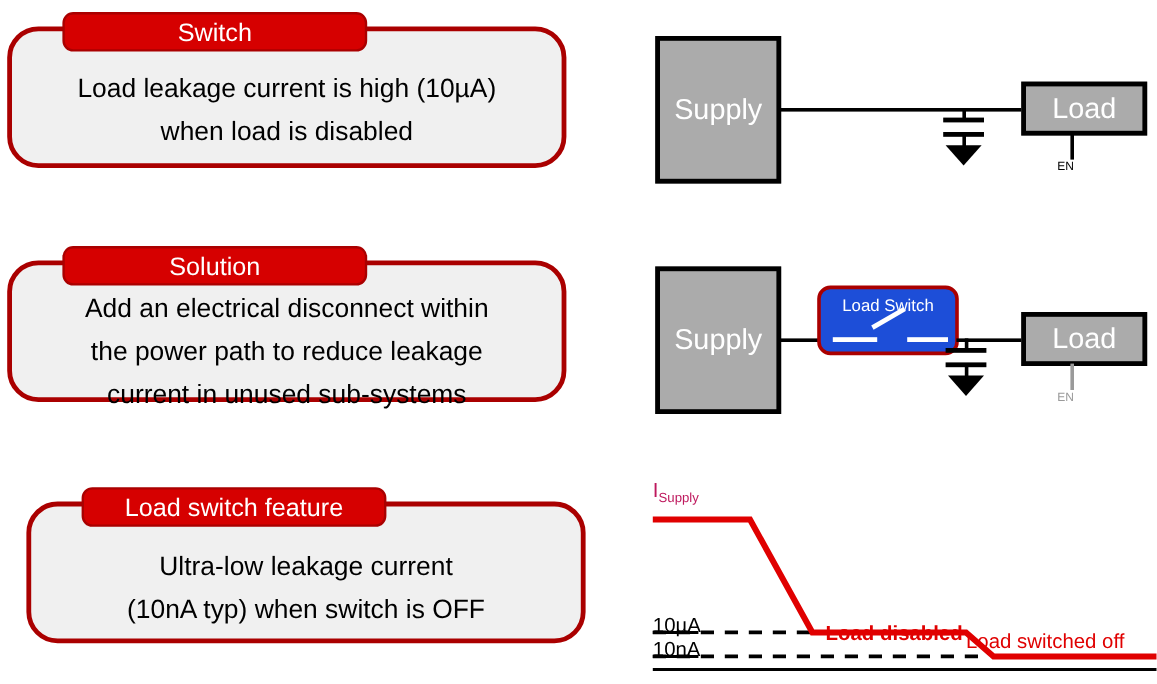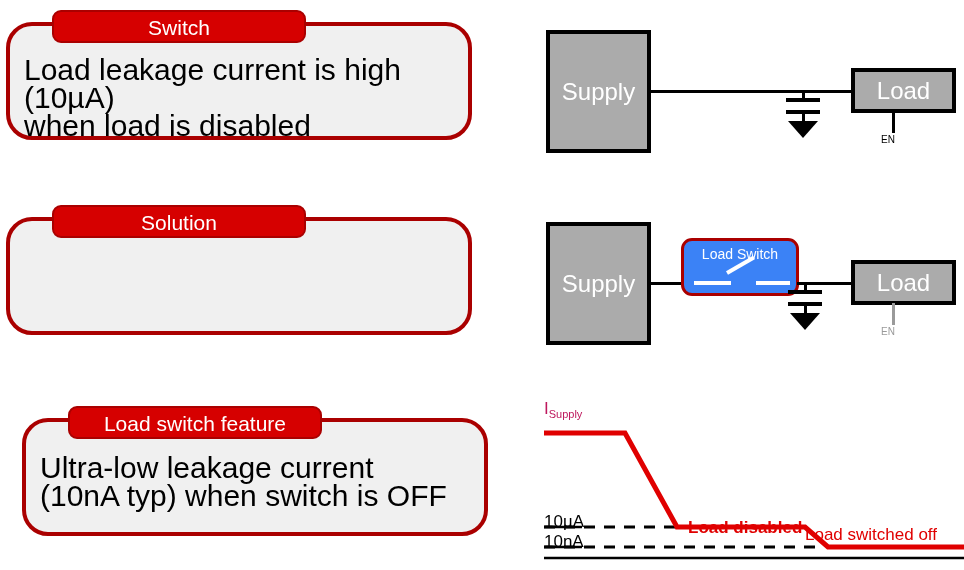--- a/index.html
+++ b/index.html
@@ -19,23 +19,24 @@
   .card {
     position: absolute;
     left: 6px;
     width: 466px;
     box-sizing: border-box;
     background: #F0F0F0;
     border: 4px solid #AA0000;
     border-radius: 26px;
   }
   .card-body {
+    text-align: center;
     color: #000000;
-    font-size: 30px;
-    line-height: 28px;
+    font-size: 22px;
+    line-height: 36px;
     padding: 0 14px;
     white-space: pre-line;
   }
   .card-header {
     position: absolute;
     top: -16px;
     background: #D60000;
     border: 2px solid #AA0000;
     border-radius: 9px;
     color: #ffffff;
@@ -98,21 +99,21 @@
     position: absolute;
     font-size: 10px;
     color: #000000;
     white-space: nowrap;
   }
   .en-label.dim { color: #9A9A9A; }
 
   
   .loadsw {
     position: absolute;
-    background: #3b82f6;
+    background: #1d4ed8;
     border: 3px solid #AA0000;
     border-radius: 11px;
     box-sizing: border-box;
   }
   .loadsw-title {
     position: absolute;
     top: 5px; left: 0; right: 0;
     text-align: center;
     color: #ffffff;
     font-size: 14px;
@@ -151,20 +152,23 @@
 <body>
 
 <div class="card" id="card-problem">
   <div class="card-header">Switch</div>
   <div class="card-body">Load leakage current is high (10µA)
 when load is disabled</div>
 </div>
 
 <div class="card" id="card-solution">
   <div class="card-header">Solution</div>
+  <div class="card-body">Add an electrical disconnect within
+the power path to reduce leakage
+current in unused sub-systems</div>
 </div>
 
 <div class="card" id="card-feature">
   <div class="card-header">Load switch feature</div>
   <div class="card-body">Ultra-low leakage current
 (10nA typ) when switch is OFF</div>
 </div>
 
 <div class="diagram" id="diagram-problem" style="left:520px; top:10px; width:444px; height:170px;">
 

